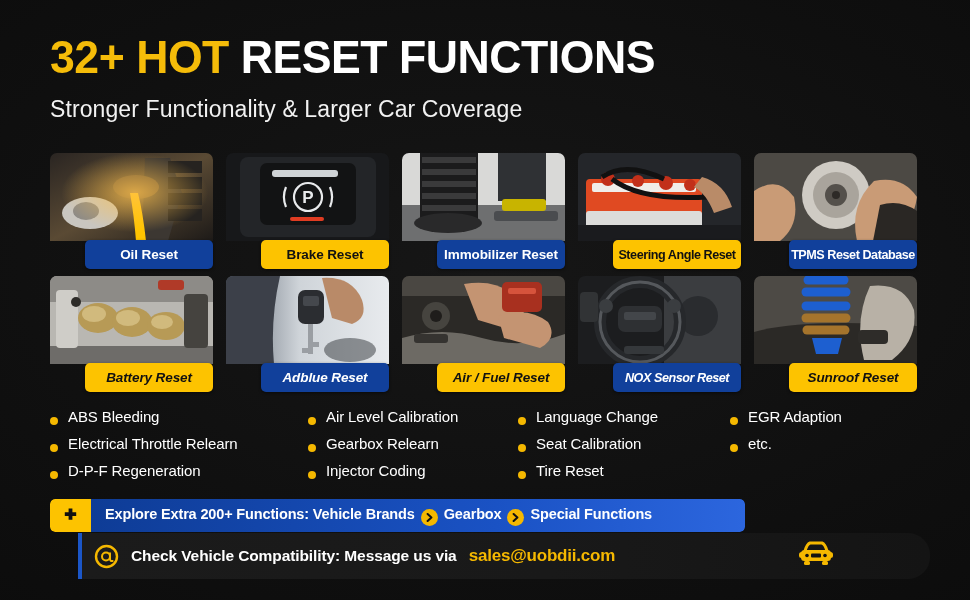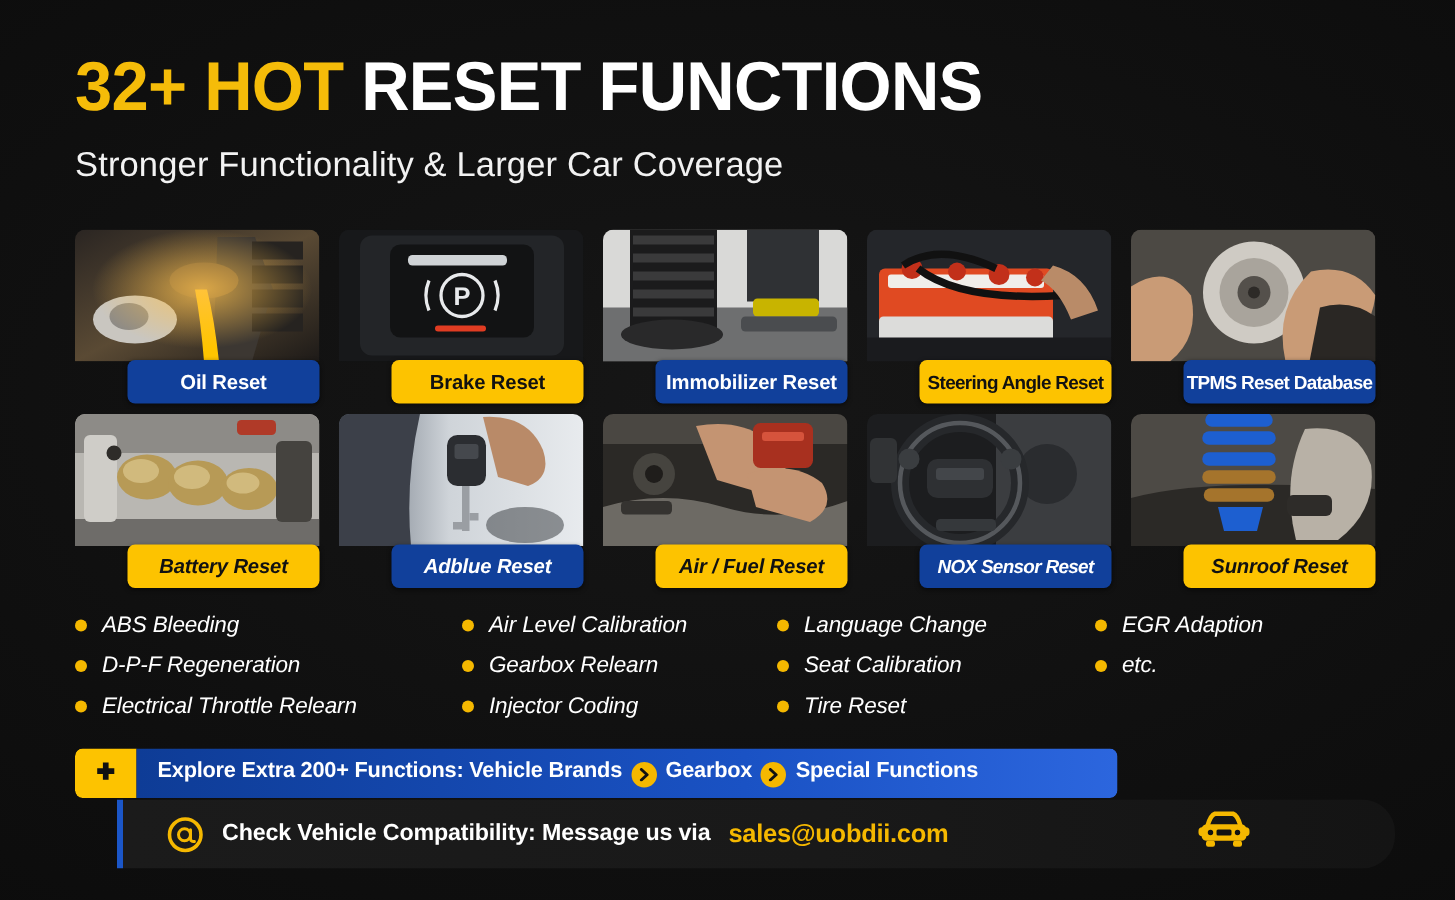--- a/index.html
+++ b/index.html
@@ -83,26 +83,25 @@
   .bullets {
     position:absolute;
     left:50px; top:408px;
     width:880px;
     display:grid;
     grid-template-columns:258px 210px 212px auto;
   }
   .bcol { display:flex; flex-direction:column; gap:10px; }
   .bitem {
     display:flex;
-    align-items:center;
+    align-items:flex-end;
     font-size:15px;
     color:#ffffff;
     letter-spacing:-0.1px;
     white-space:nowrap;
-    font-style:italic;
   }
   .dot {
     width:8px; height:8px;
     border-radius:50%;
     background:#F5B800;
     margin-right:10px;
     flex:0 0 auto;
   }
 
   
@@ -152,21 +151,21 @@
   
   .contact {
     position:absolute;
     left:78px; top:533px;
     width:852px; height:46px;
     background:linear-gradient(90deg,#1b1b1b 0%,#191919 55%,#141414 100%);
     border-left:4px solid #1B56C8;
     border-radius:0 22px 22px 0;
     display:flex;
     align-items:center;
-    padding-left:29px;
+    padding-left:12px;
   }
   .at-icon {
     width:25px; height:25px;
     flex:0 0 auto;
     margin-right:12px;
   }
   .contact-text {
     font-size:15.5px;
     color:#ffffff;
     font-weight:bold;
@@ -413,25 +412,25 @@
   </div>
 
   <div class="bullets">
     <div class="bcol">
       <div class="bitem">
           <span class="dot"></span>
           <span>ABS Bleeding</span>
         </div>
       <div class="bitem">
           <span class="dot"></span>
+          <span>Electrical Throttle Relearn</span>
+        </div>
+      <div class="bitem">
+          <span class="dot"></span>
           <span>D-P-F Regeneration</span>
-        </div>
-      <div class="bitem">
-          <span class="dot"></span>
-          <span>Electrical Throttle Relearn</span>
         </div>
     </div>
     <div class="bcol">
       <div class="bitem">
           <span class="dot"></span>
           <span>Air Level Calibration</span>
         </div>
       <div class="bitem">
           <span class="dot"></span>
           <span>Gearbox Relearn</span>

